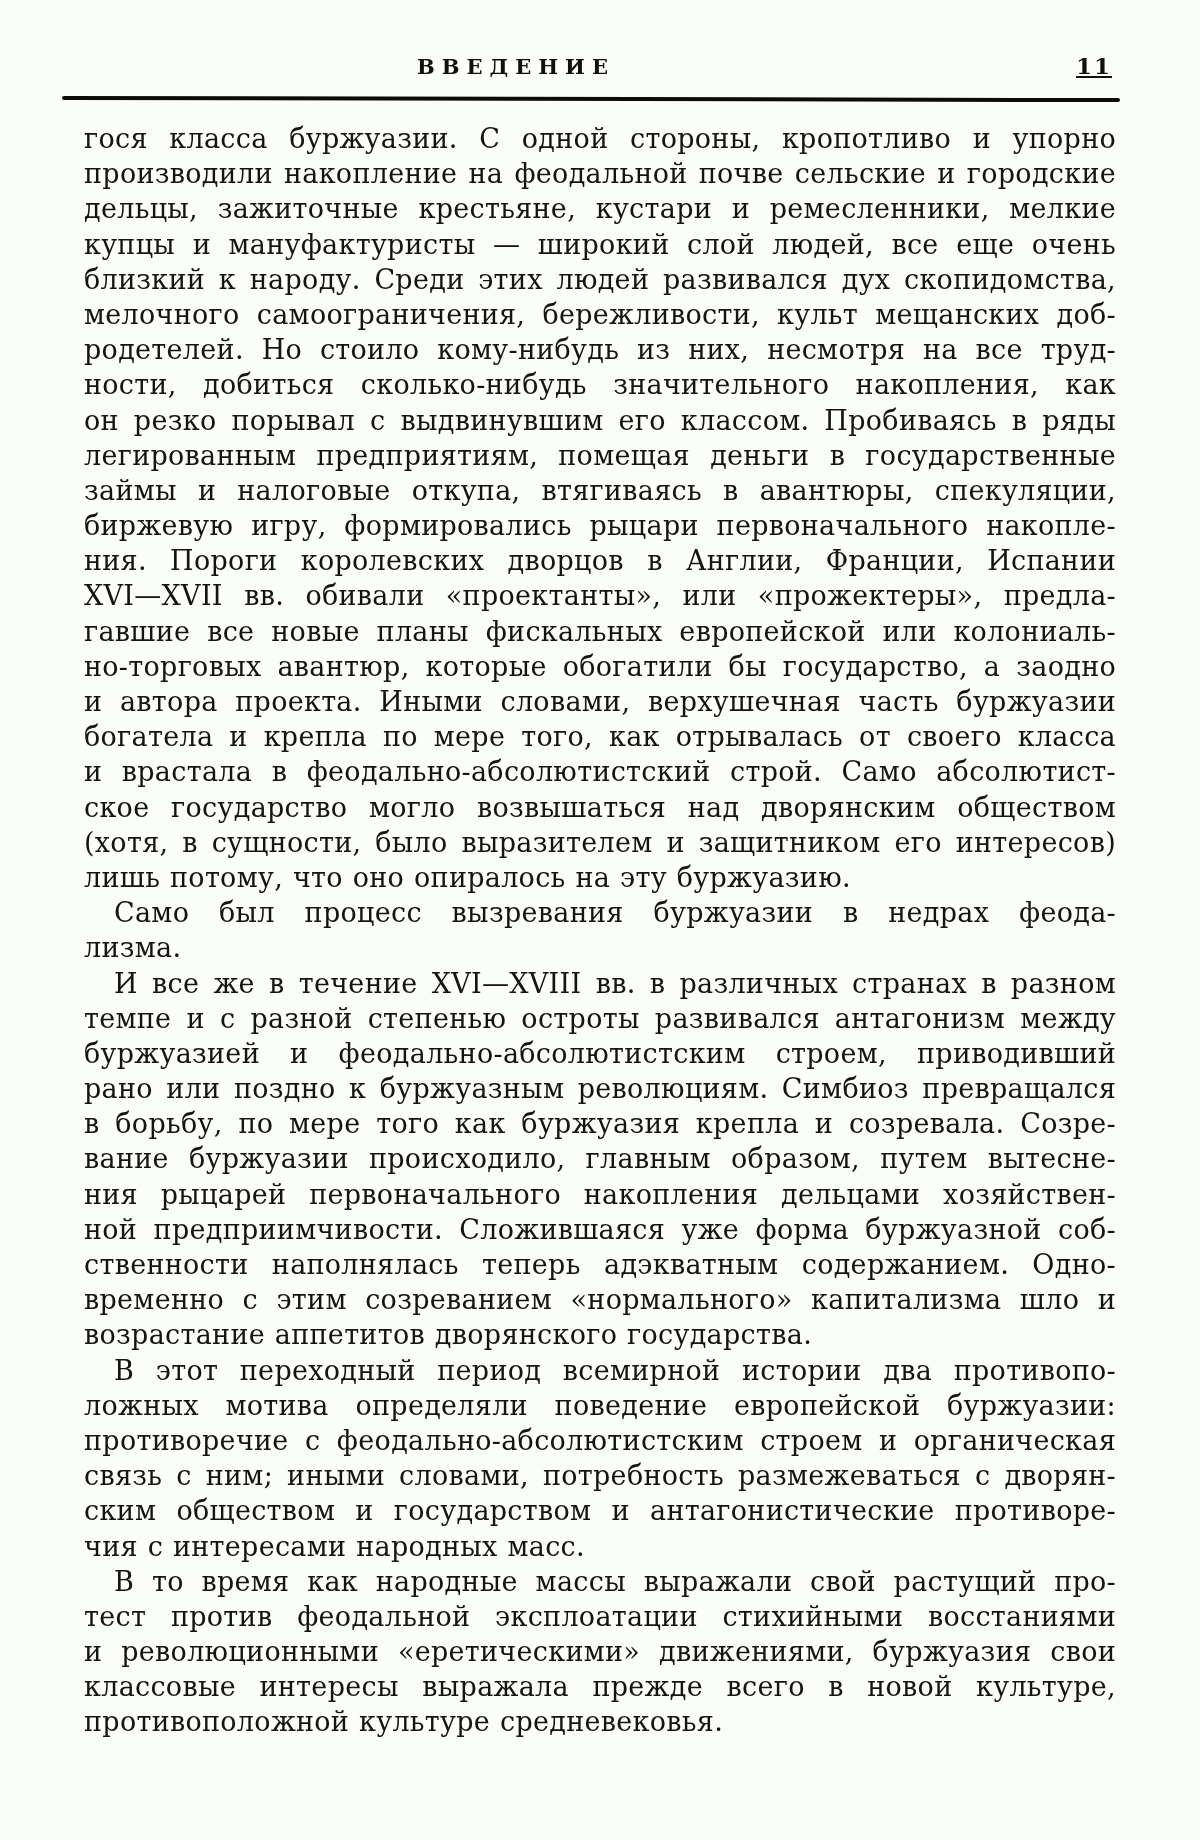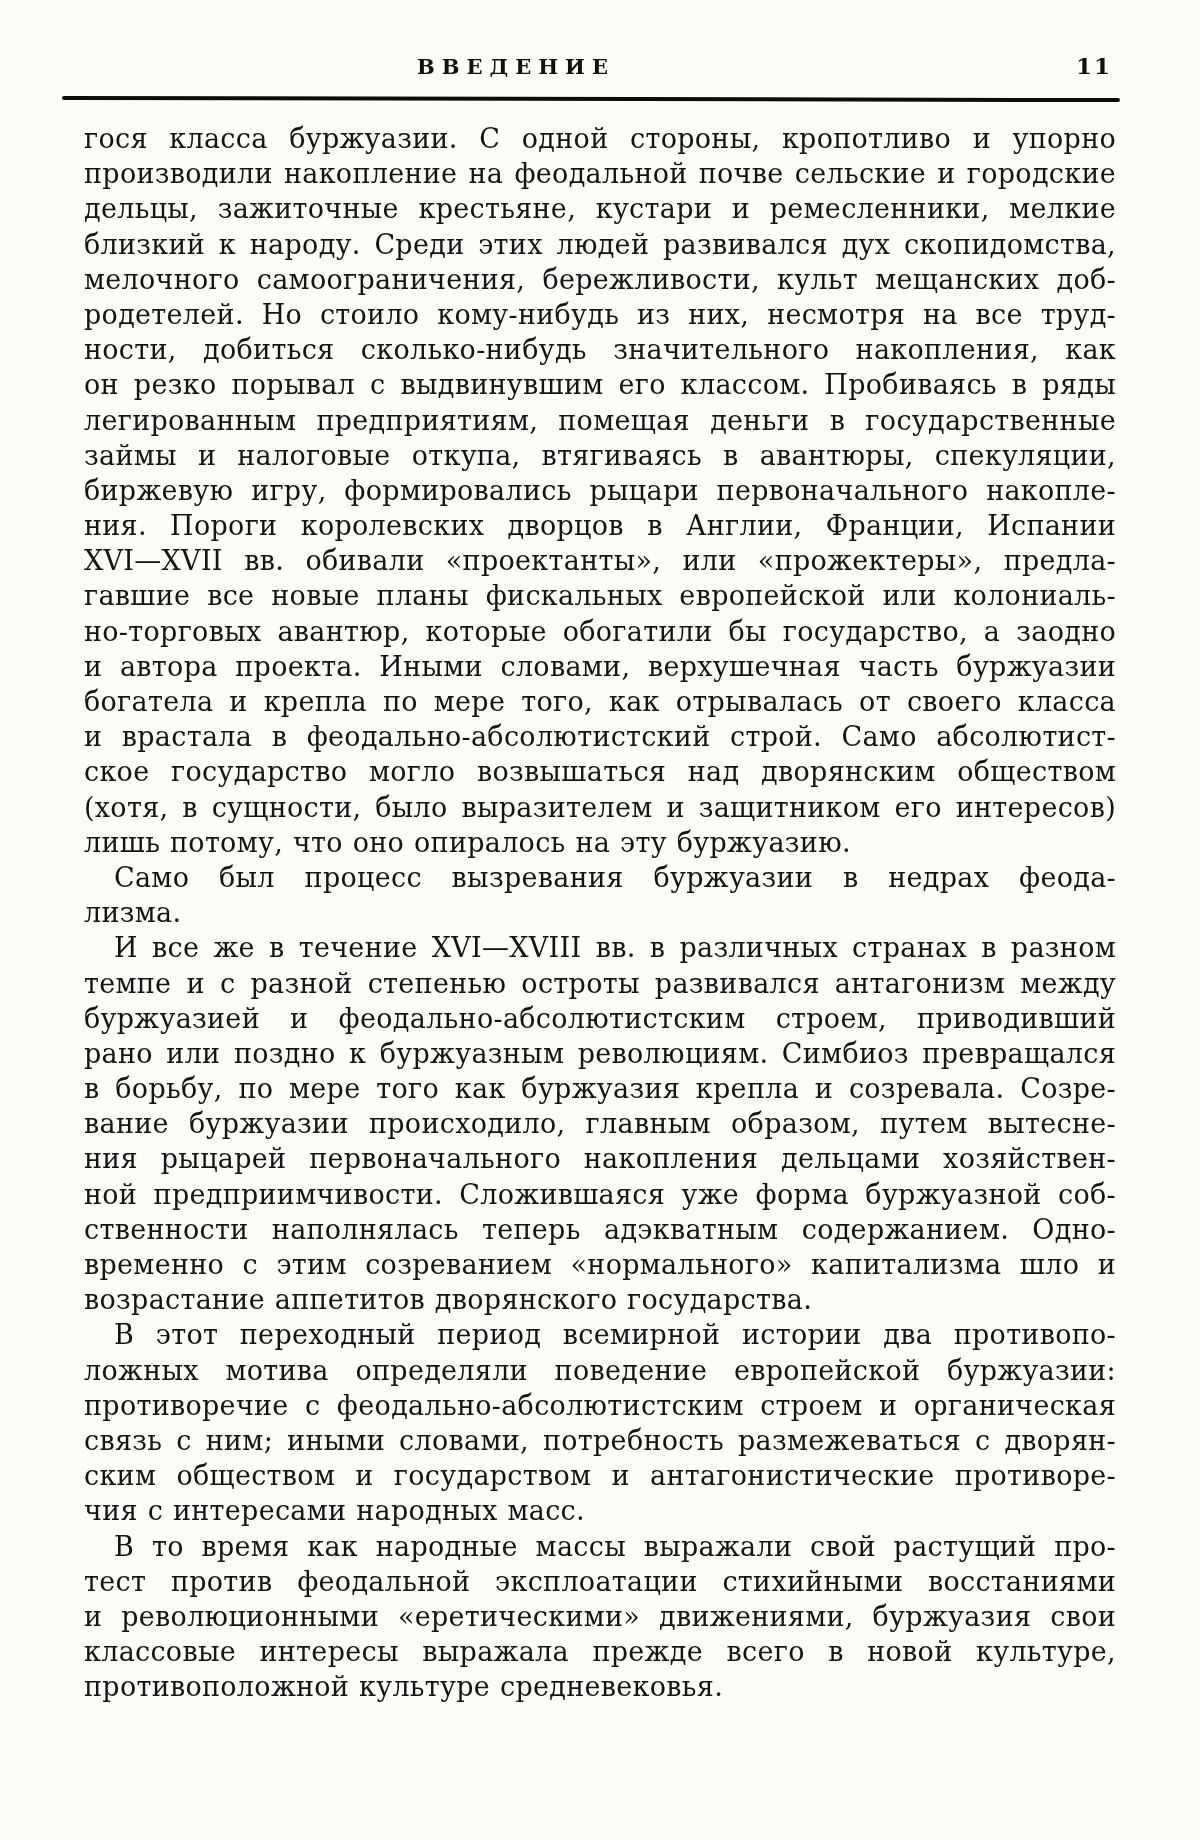--- a/index.html
+++ b/index.html
@@ -32,20 +32,21 @@
     color: #101010;
   }
   .page-number {
     position: absolute;
     left: 1076px;
     top: 52px;
     font-size: 23px;
     font-weight: bold;
     letter-spacing: 2px;
     color: #101010;
+    text-decoration: underline;
   }
   .header-rule {
     position: absolute;
     left: 62px;
     top: 97px;
     width: 1058px;
     height: 4px;
     background: #0c0c0c;
     border-radius: 2px;
     transform: rotate(0.12deg);
@@ -92,20 +93,21 @@
 <body>
 
 <div class="page">
   <div class="running-title">ВВЕДЕНИЕ</div>
   <div class="page-number">11</div>
   <div class="header-rule"></div>
   <div class="text-block" id="text-block">
       <div class="line">гося класса буржуазии. С одной стороны, кропотливо и упорно</div>
       <div class="line">производили накопление на феодальной почве сельские и городские</div>
       <div class="line">дельцы, зажиточные крестьяне, кустари и ремесленники, мелкие</div>
+      <div class="line">купцы и мануфактуристы — широкий слой людей, все еще очень</div>
       <div class="line">близкий к народу. Среди этих людей развивался дух скопидомства,</div>
       <div class="line">мелочного самоограничения, бережливости, культ мещанских доб-</div>
       <div class="line">родетелей. Но стоило кому-нибудь из них, несмотря на все труд-</div>
       <div class="line">ности, добиться сколько-нибудь значительного накопления, как</div>
       <div class="line">он резко порывал с выдвинувшим его классом. Пробиваясь в ряды</div>
       <div class="line">легированным предприятиям, помещая деньги в государственные</div>
       <div class="line">займы и налоговые откупа, втягиваясь в авантюры, спекуляции,</div>
       <div class="line">биржевую игру, формировались рыцари первоначального накопле-</div>
       <div class="line">ния. Пороги королевских дворцов в Англии, Франции, Испании</div>
       <div class="line">XVI—XVII вв. обивали «проектанты», или «прожектеры», предла-</div>

